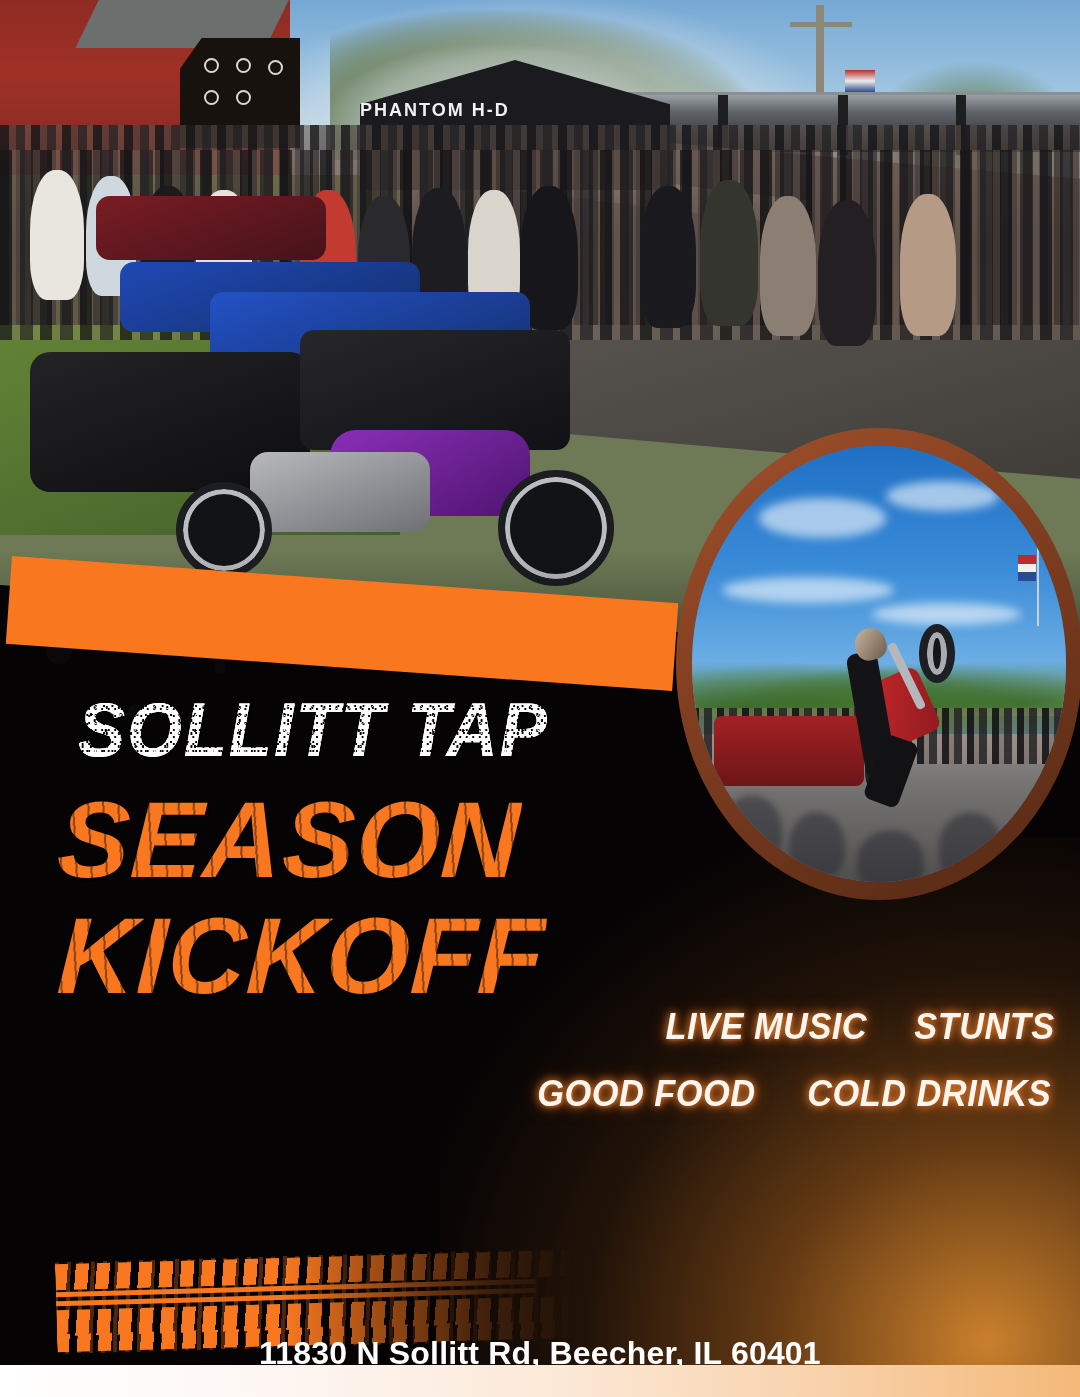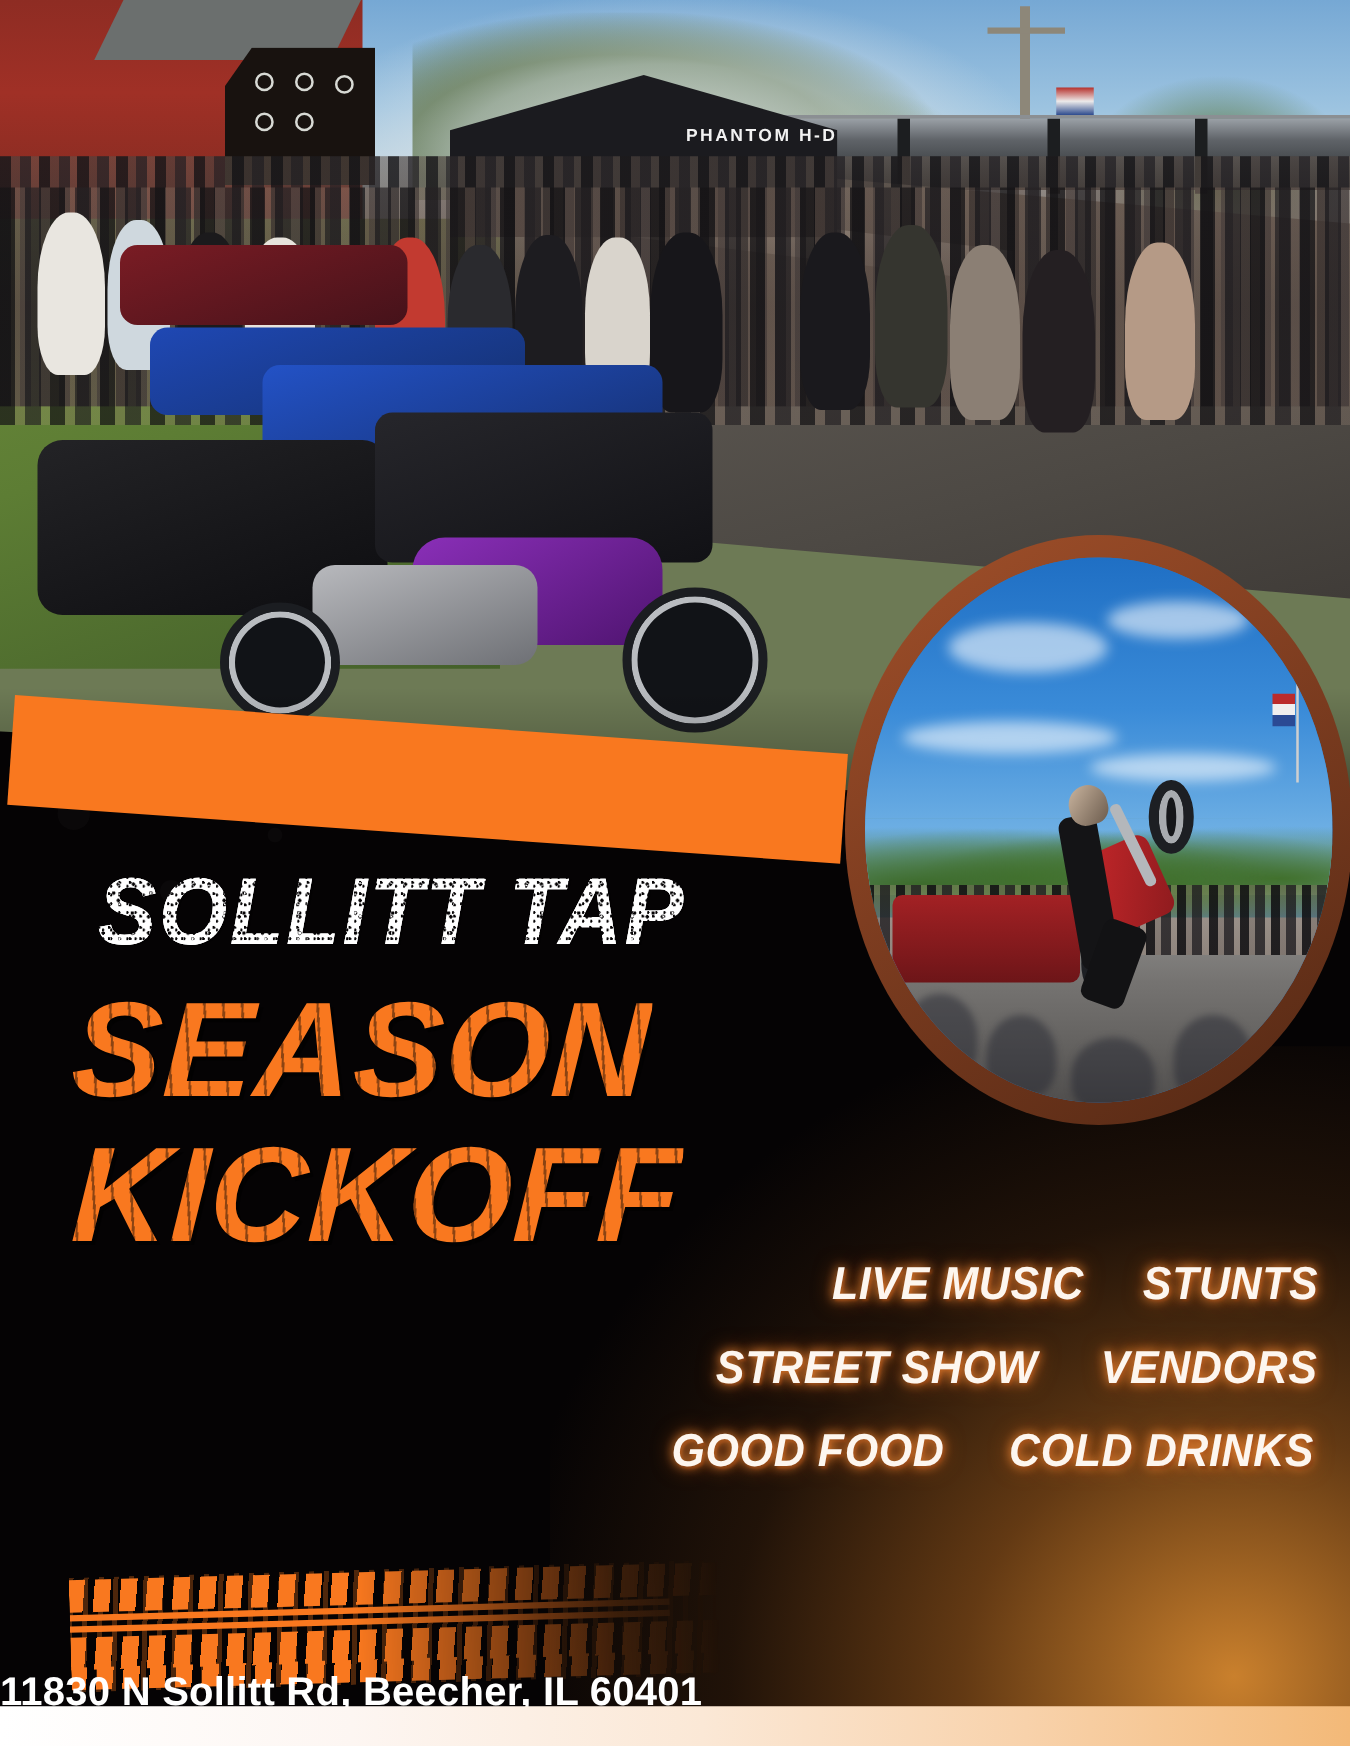--- a/index.html
+++ b/index.html
@@ -53,21 +53,21 @@
   }
   .barn-dot { position:absolute; width:15px; height:15px; border-radius:50%;
     border:2.5px solid #d7d9d4; }
   .tent {
     position:absolute; left:360px; top:60px; width:310px; height:130px;
     background:#1b1b1f;
     clip-path:polygon(50% 0,100% 34%,100% 100%,0 100%,0 34%);
   }
   .tent-text {
     position:absolute; left:360px; top:100px; width:310px;
-    text-align:right; color:#f2f2f2; font-size:14px; font-weight:700;
+    text-align:left; color:#f2f2f2; font-size:18px; font-weight:700;
     letter-spacing:2px; font-family:"Liberation Sans", sans-serif;
   }
   .pole { position:absolute; left:816px; top:5px; width:8px; height:130px; background:#8d8779; }
   .pole-x { position:absolute; left:790px; top:22px; width:62px; height:5px; background:#8d8779; }
   .flagpole { position:absolute; left:845px; top:70px; width:30px; height:22px;
     background:linear-gradient(180deg,#b6312c 0%,#eceaea 50%,#2d4b8e 100%); }
 
   .train {
     position:absolute; left:600px; top:92px; width:480px; height:60px;
     background:linear-gradient(180deg,#9aa0a6 0%,#5f6368 30%,#3c4043 70%,#26292c 100%);
@@ -281,21 +281,21 @@
   }
   .tire-blur {
     position:absolute; left:0; top:0; width:520px; height:92px;
     background:
       repeating-linear-gradient(93deg, rgba(249,120,31,.30) 0 4px, rgba(0,0,0,0) 4px 12px);
   }
 
   
   .address {
     position:absolute; left:0; top:1335px; width:1080px;
-    text-align:left; color:#ffffff;
+    text-align:center; color:#ffffff;
     font-size:32px; font-weight:700; letter-spacing:.2px;
     font-family:"Liberation Sans", sans-serif;
   }
 
   
   .bottom-strip {
     position:absolute; left:0; bottom:0; width:1080px; height:32px;
     background:linear-gradient(90deg,#ffffff 0%,#fdf6f2 26%,#fbe8d6 52%,#f8d2ab 76%,#f3b978 100%);
   }
 </style>
@@ -415,24 +415,20 @@
   <div class="title-season">SEASON</div>
   <div class="title-kickoff">KICKOFF</div>
 
 
   <div class="features">
     <div class="feat-row">
       <span class="feat">LIVE MUSIC</span>
       <span class="feat">STUNTS</span>
     </div>
     <div class="feat-row">
-      <span class="feat">STREET SHOW</span>
-      <span class="feat">VENDORS</span>
-    </div>
-    <div class="feat-row">
       <span class="feat">GOOD FOOD</span>
       <span class="feat">COLD DRINKS</span>
     </div>
   </div>
 
   <div class="tire">
     <div class="tire-row" style="top:2px;"></div>
     <div class="tire-rail" style="top:30px;"></div>
     <div class="tire-rail" style="top:39px;"></div>
     <div class="tire-row" style="top:48px;"></div>

